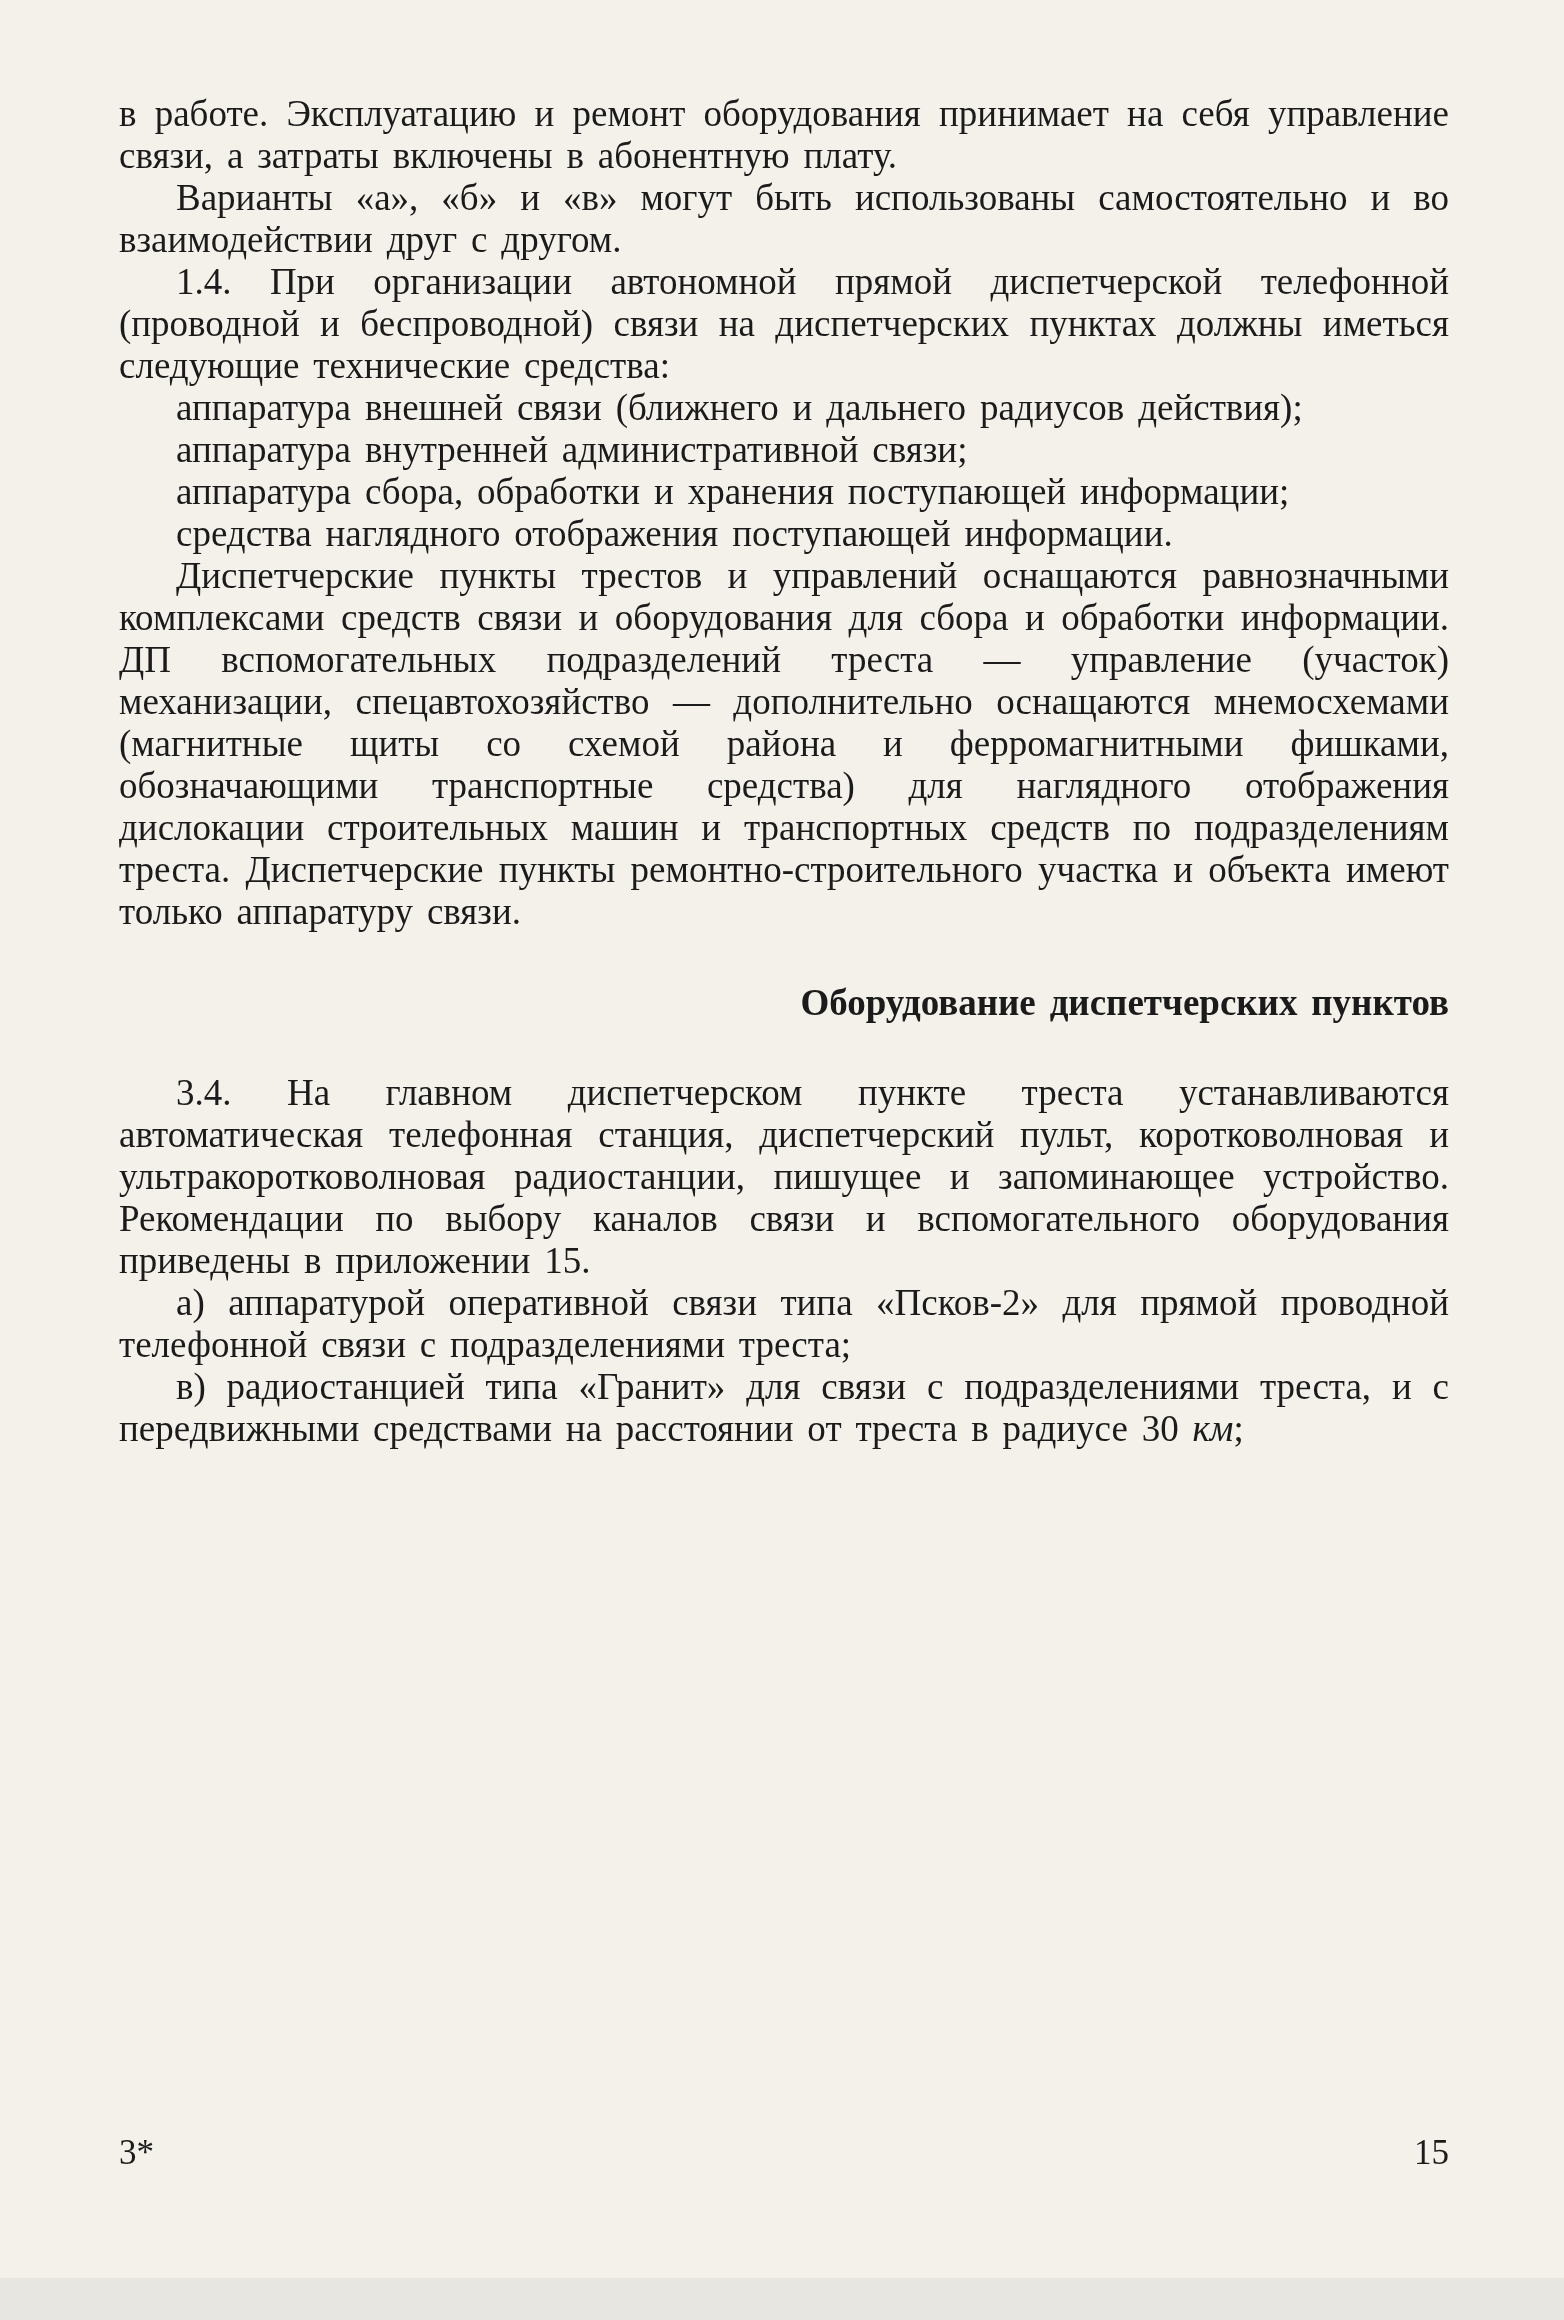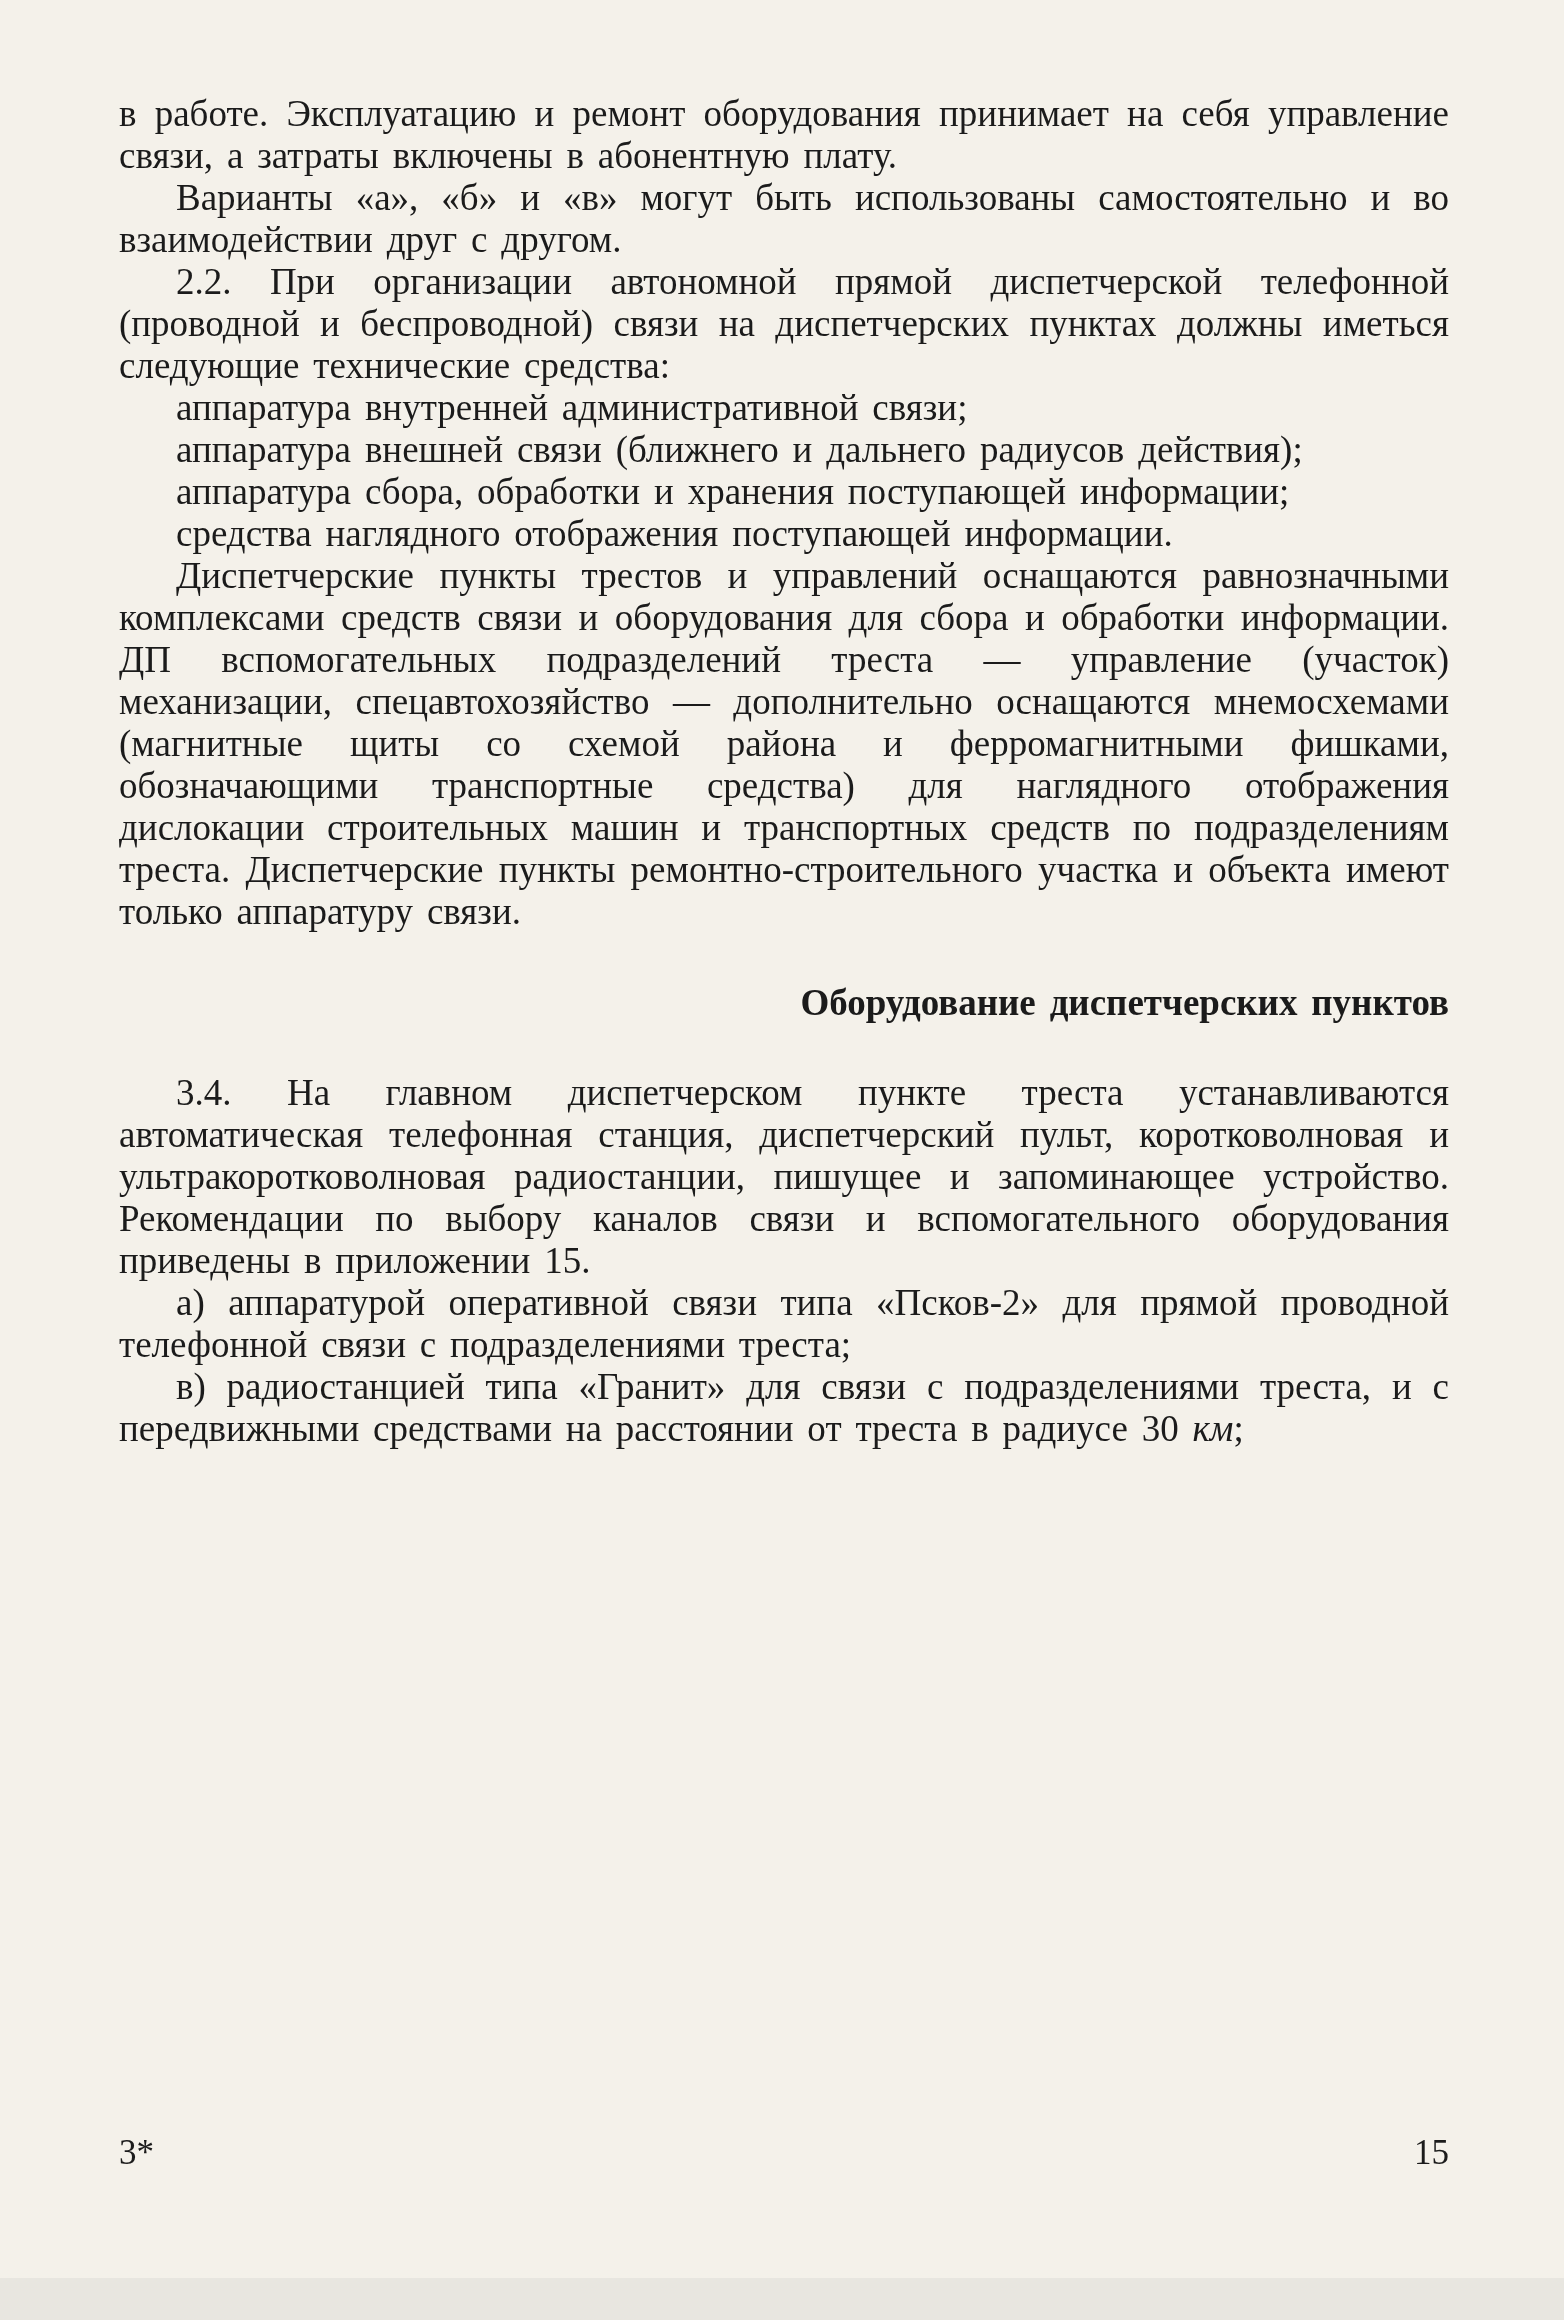--- a/index.html
+++ b/index.html
@@ -63,25 +63,25 @@
 <body>
 
 <div class="page">
 
   <div class="text-column">
 
     <p class="no-indent">в работе. Эксплуатацию и ремонт оборудования принимает на себя управление связи, а затраты включены в абонентную плату.</p>
 
     <p>Варианты «а», «б» и «в» могут быть использованы самостоятельно и во взаимодействии друг с другом.</p>
 
-    <p>2.2. При организации автономной прямой диспетчерской телефонной (проводной и беспроводной) связи на диспетчерских пунктах должны иметься следующие технические средства:</p>
+    <p>1.4. При организации автономной прямой диспетчерской телефонной (проводной и беспроводной) связи на диспетчерских пунктах должны иметься следующие технические средства:</p>
+
+    <p>аппаратура внешней связи (ближнего и дальнего радиусов действия);</p>
 
     <p>аппаратура внутренней административной связи;</p>
-
-    <p>аппаратура внешней связи (ближнего и дальнего радиусов действия);</p>
 
     <p>аппаратура сбора, обработки и хранения поступающей информации;</p>
 
     <p>средства наглядного отображения поступающей информации.</p>
 
     <p>Диспетчерские пункты трестов и управлений оснащаются равнозначными комплексами средств связи и оборудования для сбора и обработки информации. ДП вспомогательных подразделений треста — управление (участок) механизации, спецавтохозяйство — дополнительно оснащаются мнемосхемами (магнитные щиты со схемой района и ферромагнитными фишками, обозначающими транспортные средства) для наглядного отображения дислокации строительных машин и транспортных средств по подразделениям треста. Диспетчерские пункты ремонтно-строительного участка и объекта имеют только аппаратуру связи.</p>
 
     <h2 class="section-heading">Оборудование диспетчерских пунктов</h2>
 
     <p>3.4. На главном диспетчерском пункте треста устанавливаются автоматическая телефонная станция, диспетчерский пульт, коротковолновая и ультракоротковолновая радиостанции, пишущее и запоминающее устройство. Рекомендации по выбору каналов связи и вспомогательного оборудования приведены в приложении 15.</p>

